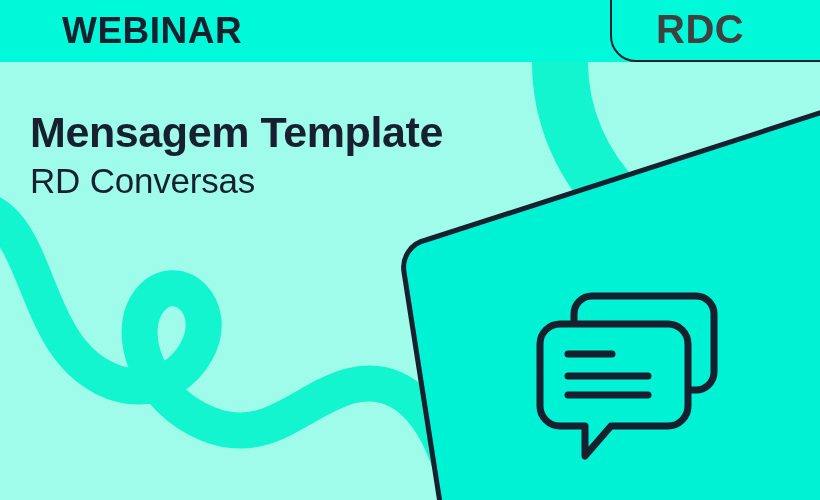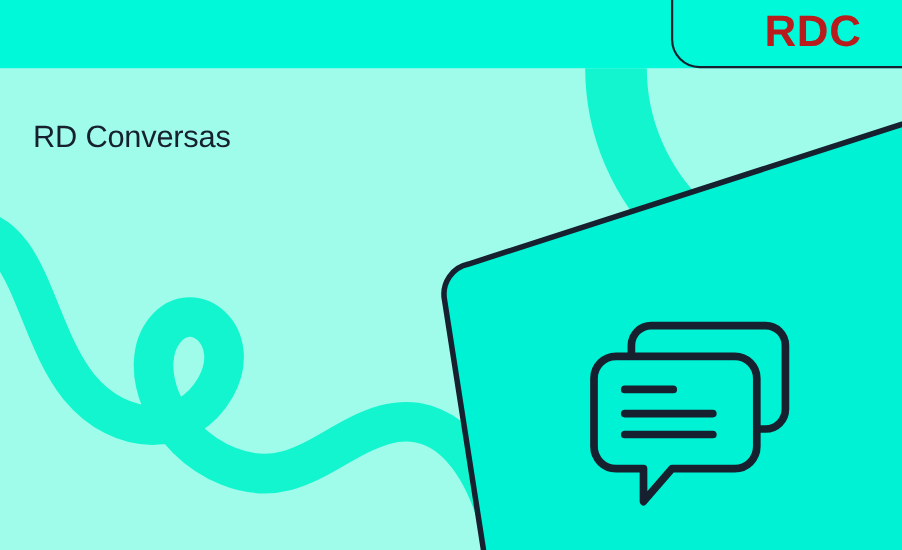--- a/index.html
+++ b/index.html
@@ -49,43 +49,42 @@
     border-radius:26px;
     background:#00FAD9;
     z-index:6;
   }
   .rdc-label {
     position:absolute;
     left:656px; top:3px;
     font-size:40px;
     font-weight:bold;
     letter-spacing:0.5px;
-    color:#b91c1c;
+    color:#404040;
     line-height:52px;
     z-index:8;
-    margin-left:39px;
   }
 
   
   .title-block {
     position:absolute;
     left:30px; top:104px;
     z-index:4;
   }
   .title-line {
     font-size:43px;
     font-weight:bold;
     color:#16202E;
     line-height:56px;
     letter-spacing:-0.4px;
     white-space:nowrap;
   }
   .subtitle {
     margin-top:4px;
-    font-size:28px;
+    font-size:35px;
     font-weight:normal;
     color:#16202E;
     line-height:34px;
     letter-spacing:-0.2px;
     white-space:nowrap;
   }
 
   
   .chat-icon {
     position:absolute;
@@ -126,24 +125,26 @@
                L 520 820
                a 28 28 0 0 1 -34 -22
                Z" fill="#00F2D4" stroke="#16202E" stroke-width="5"></path>
     </g>
   </svg>
 
   <div class="header-band"></div>
 
   <div class="rdc-badge"></div>
 
+  <div class="webinar-label">WEBINAR</div>
 
   <div class="rdc-label">RDC</div>
 
   <div class="title-block">
+    <div class="title-line">Mensagem Template</div>
     <div class="subtitle">RD Conversas</div>
   </div>
 
   <svg class="chat-icon" viewBox="0 0 190 180">
 
     <path d="M 56 14
              h 104
              a 18 18 0 0 1 18 18
              v 58
              a 18 18 0 0 1 -18 18

